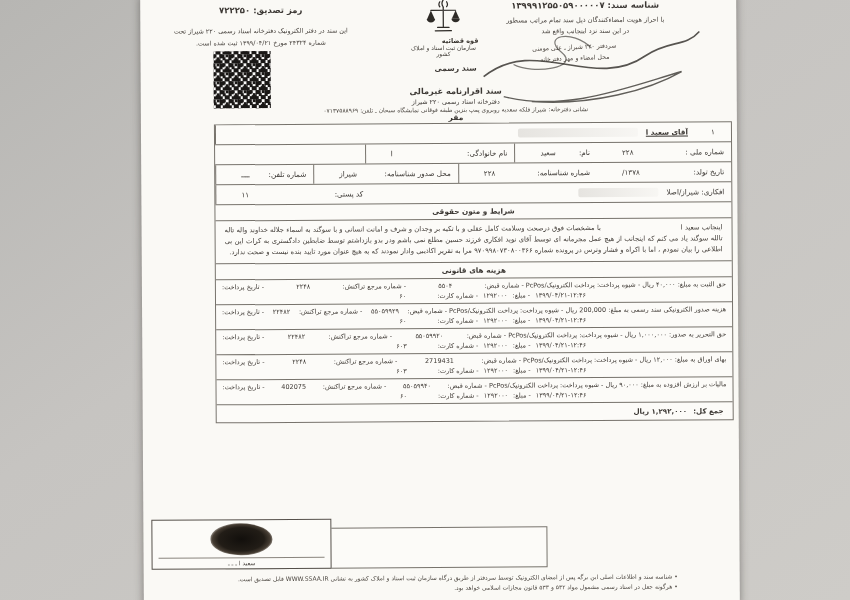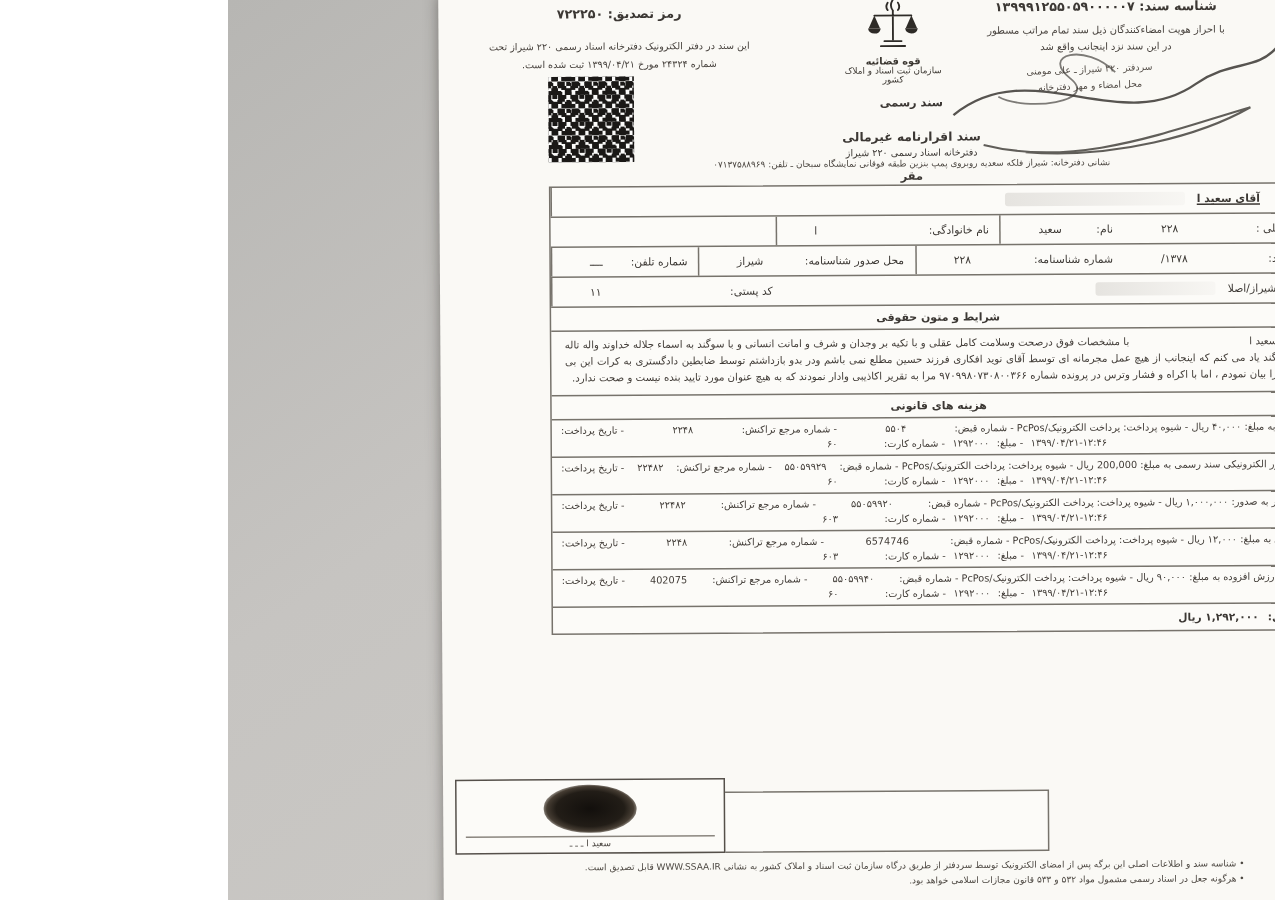--- a/index.html
+++ b/index.html
@@ -1,34 +1,34 @@
 <!DOCTYPE html>
 <html lang="fa" dir="rtl"><head>
 <meta charset="utf-8">
 <style>
   * { margin:0; padding:0; box-sizing:border-box; }
   html,body { width:850px; height:600px; overflow:hidden; }
   body { font-family:"DejaVu Sans", sans-serif; color:#3c3834; }
-  .stage { position:relative; width:698px; height:600px;
+  .stage { position:relative; width:850px; height:600px;
            background:linear-gradient(145deg,#b7b6b3 0%, #c6c4c1 40%, #ceccc8 100%); }
   .paper { position:absolute; left:142px; top:-5px; width:596px; height:612px;
            background:#faf9f5; box-shadow:0 0 9px rgba(50,46,42,.5);
            transform:rotate(-0.35deg); direction:rtl; }
 
   
   .hdr-right { position:absolute; top:6px; right:8px; width:286px; text-align:center; }
   .docid { font-size:8.5px; font-weight:bold; letter-spacing:.2px; margin-bottom:5px; }
   .attest { font-size:6.6px; line-height:1.7; color:#47423d; }
   .stamp { position:absolute; top:47px; right:92px; width:140px; text-align:center;
            font-size:6.2px; line-height:1.8; color:#514b45; transform:rotate(-2deg); }
   .signature { position:absolute; top:22px; right:28px; width:235px; height:95px; z-index:3; }
 
   
   .logo { position:absolute; top:3px; left:268px; width:70px; text-align:center; }
-  .org1 { font-size:6.5px; font-weight:bold; color:#3a3630; margin-top:1px; }
+  .org1 { font-size:6.5px; font-weight:bold; color:#3a3630; margin-top:1px;text-align:right; }
   .org2 { font-size:5.9px; color:#3a3630; }
 
   
   .hdr-left { position:absolute; top:9px; left:18px; width:205px; text-align:center; }
   .verify { font-size:8.5px; font-weight:bold; margin-bottom:11px; }
   .regnote { font-size:6.4px; line-height:1.8; width:180px; margin:0 auto; color:#47423d; }
   .qr { position:absolute; top:55px; left:73px; width:57px; height:57px; background-color:#fbfbfa;
         background-image:
           repeating-conic-gradient(#1a1816 0% 25%, transparent 0% 50%),
           repeating-conic-gradient(#1a1816 0% 25%, transparent 0% 50%);
@@ -255,21 +255,21 @@
           <span>- مبلغ:</span>
           <span>۱۲۹۲۰۰۰</span>
           <span>- شماره کارت:</span>
           <span class="cardv">۶۰۳</span>
         </div>
       </div>
 
       <div class="fee">
         <div class="fee-l1">
           <span><span>بهای اوراق به مبلغ:</span> <span>۱۲,۰۰۰ ریال</span> <span>- شیوه پرداخت: پرداخت الکترونیک/PcPos - شماره قبض:</span></span>
-          <span>6574746</span>
+          <span>2719431</span>
           <span>- شماره مرجع تراکنش:</span>
           <span>۲۲۴۸</span>
           <span>- تاریخ پرداخت:</span>
         </div>
         <div class="fee-l2">
           <span>۱۳۹۹/۰۴/۲۱-۱۲:۴۶</span>
           <span>- مبلغ:</span>
           <span>۱۲۹۲۰۰۰</span>
           <span>- شماره کارت:</span>
           <span class="cardv">۶۰۳</span>

